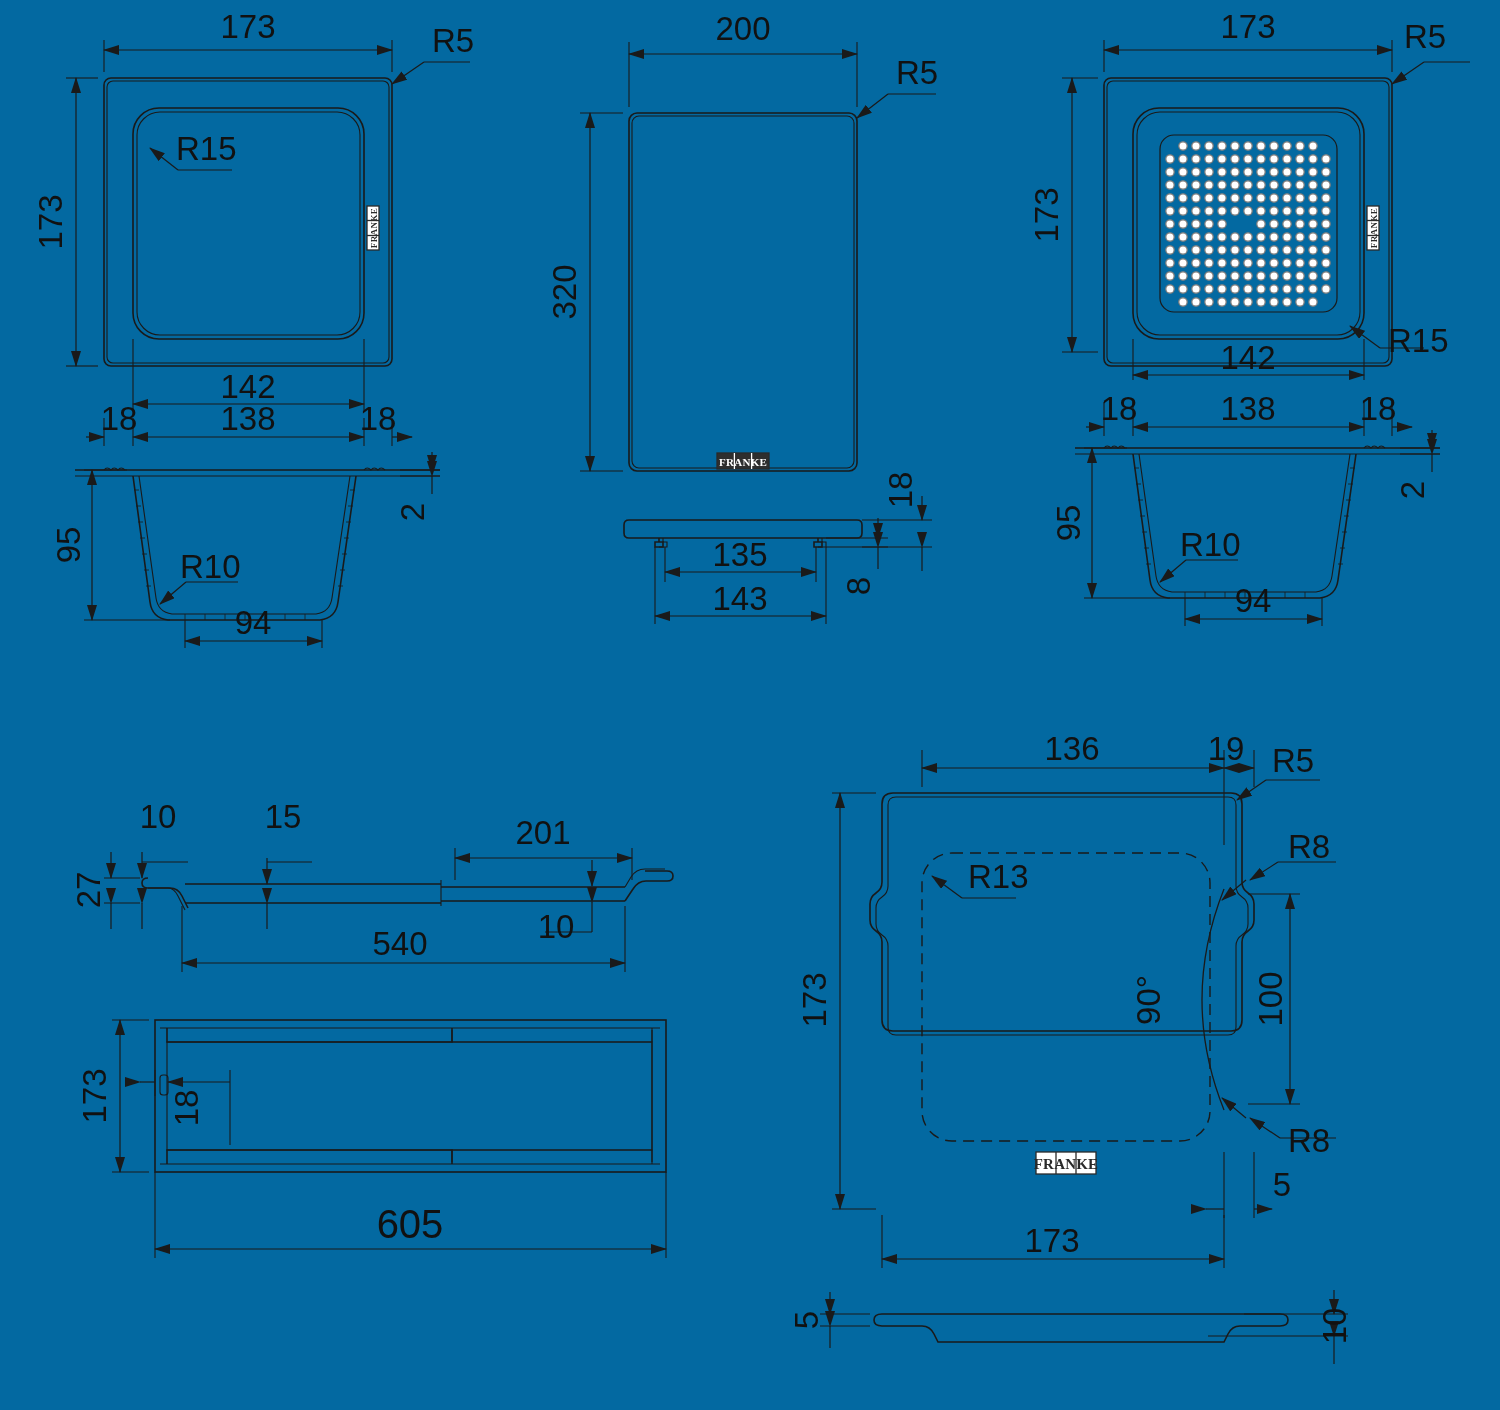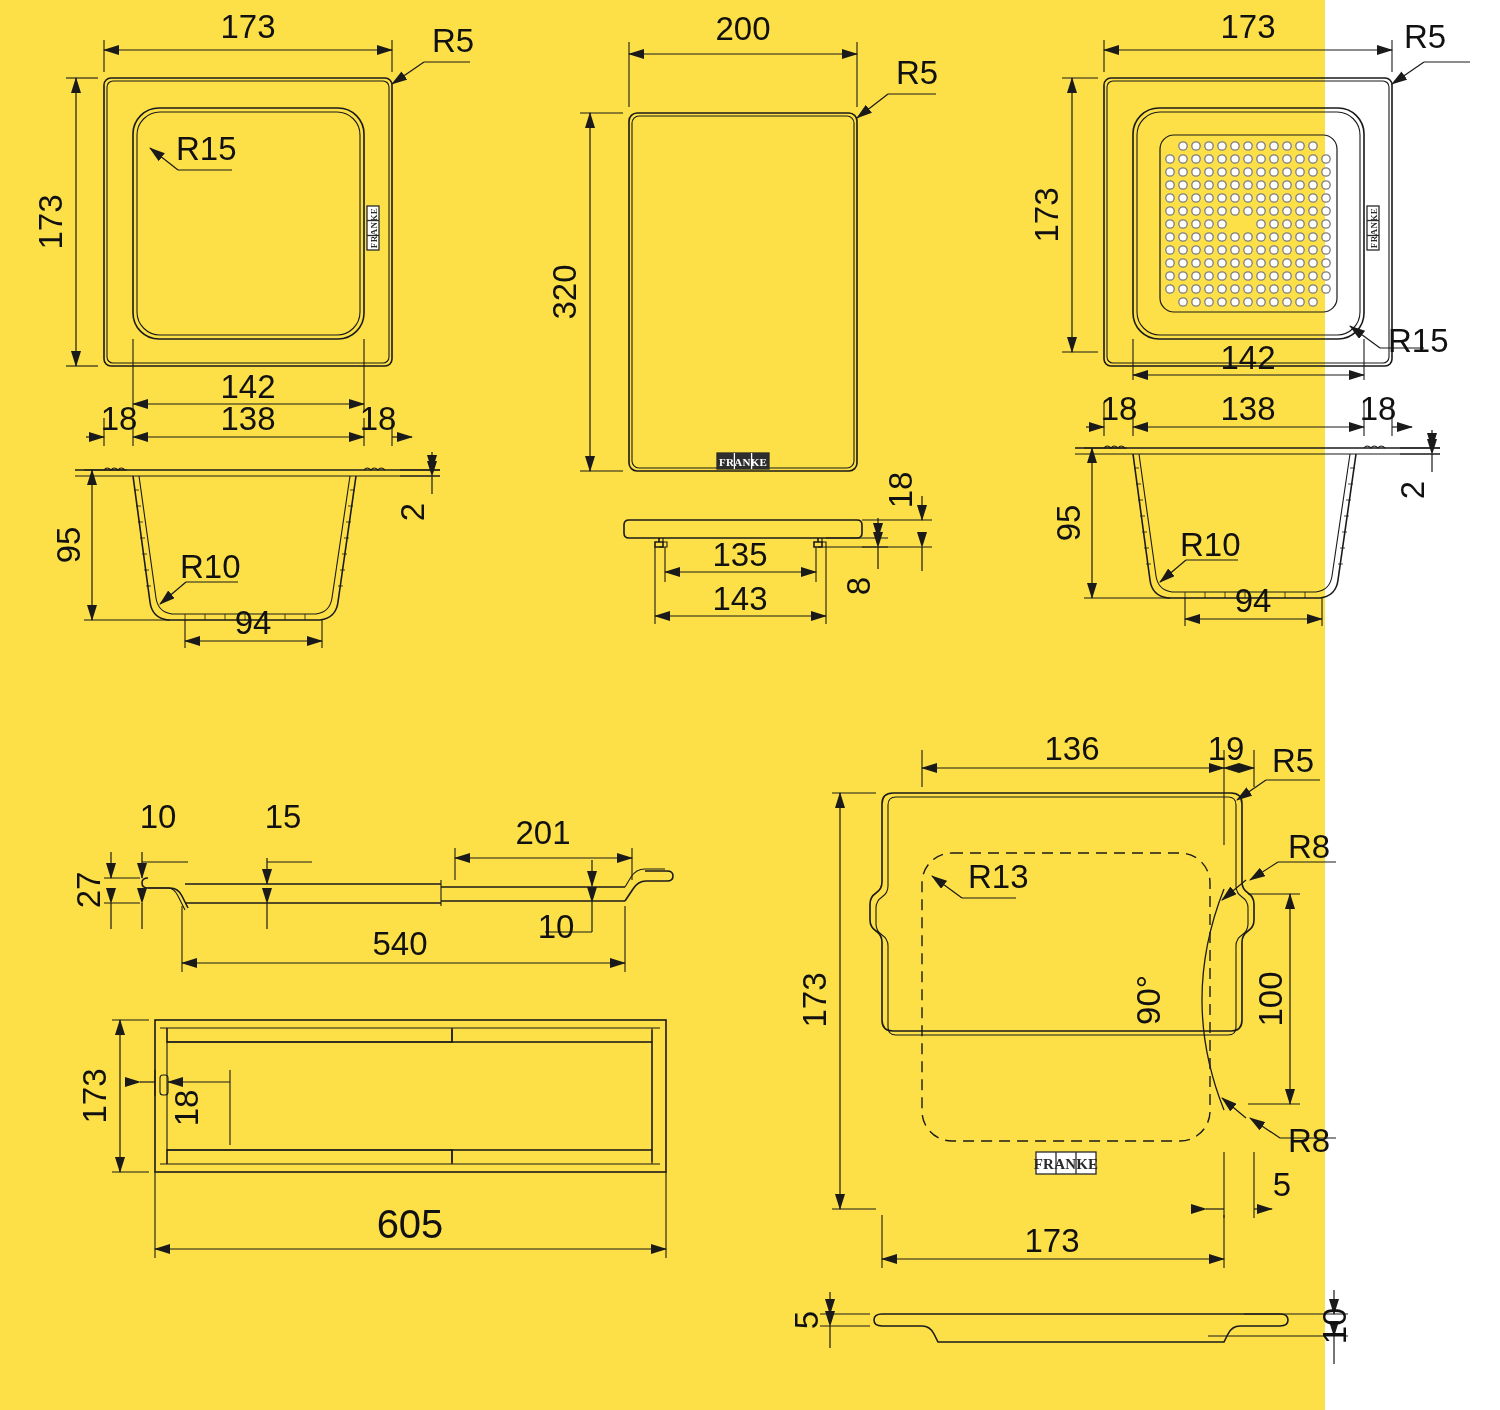--- a/index.html
+++ b/index.html
@@ -3,21 +3,21 @@
 <meta charset="utf-8">
 <title>Franke Sink Accessories Technical Drawing</title>
 <style>
   html,body{margin:0;padding:0;background:#ffffff;}
   body{
     font-family:"Liberation Sans", sans-serif;
     width:1500px;height:1410px;
     overflow:hidden;
     position:relative;
   }
-  #sheet{position:relative;width:1325px;height:1410px;background:#fde047;}
+  #sheet{position:relative;width:1500px;height:1410px;background:#0369a1;}
   svg{display:block;}
   .ln{stroke:#1a1a1a;fill:none;stroke-width:1.6;}
   .dim{stroke:#1a1a1a;fill:none;stroke-width:1.2;}
   .ext{stroke:#1a1a1a;fill:none;stroke-width:1.1;}
   .dash{stroke:#1a1a1a;fill:none;stroke-width:1.4;stroke-dasharray:11 7;}
   .hole{stroke:#7d7d7d;fill:#fff;stroke-width:1.3;}
   .txt{font-family:"Liberation Sans", sans-serif;font-size:33px;fill:#111;}
   .arrh{fill:#1a1a1a;stroke:none;}
   .logobox{stroke:#2a2a2a;fill:#fff;stroke-width:1.3;}
   .logotxt{font-family:"Liberation Serif", serif;font-weight:bold;fill:#2a2a2a;}

